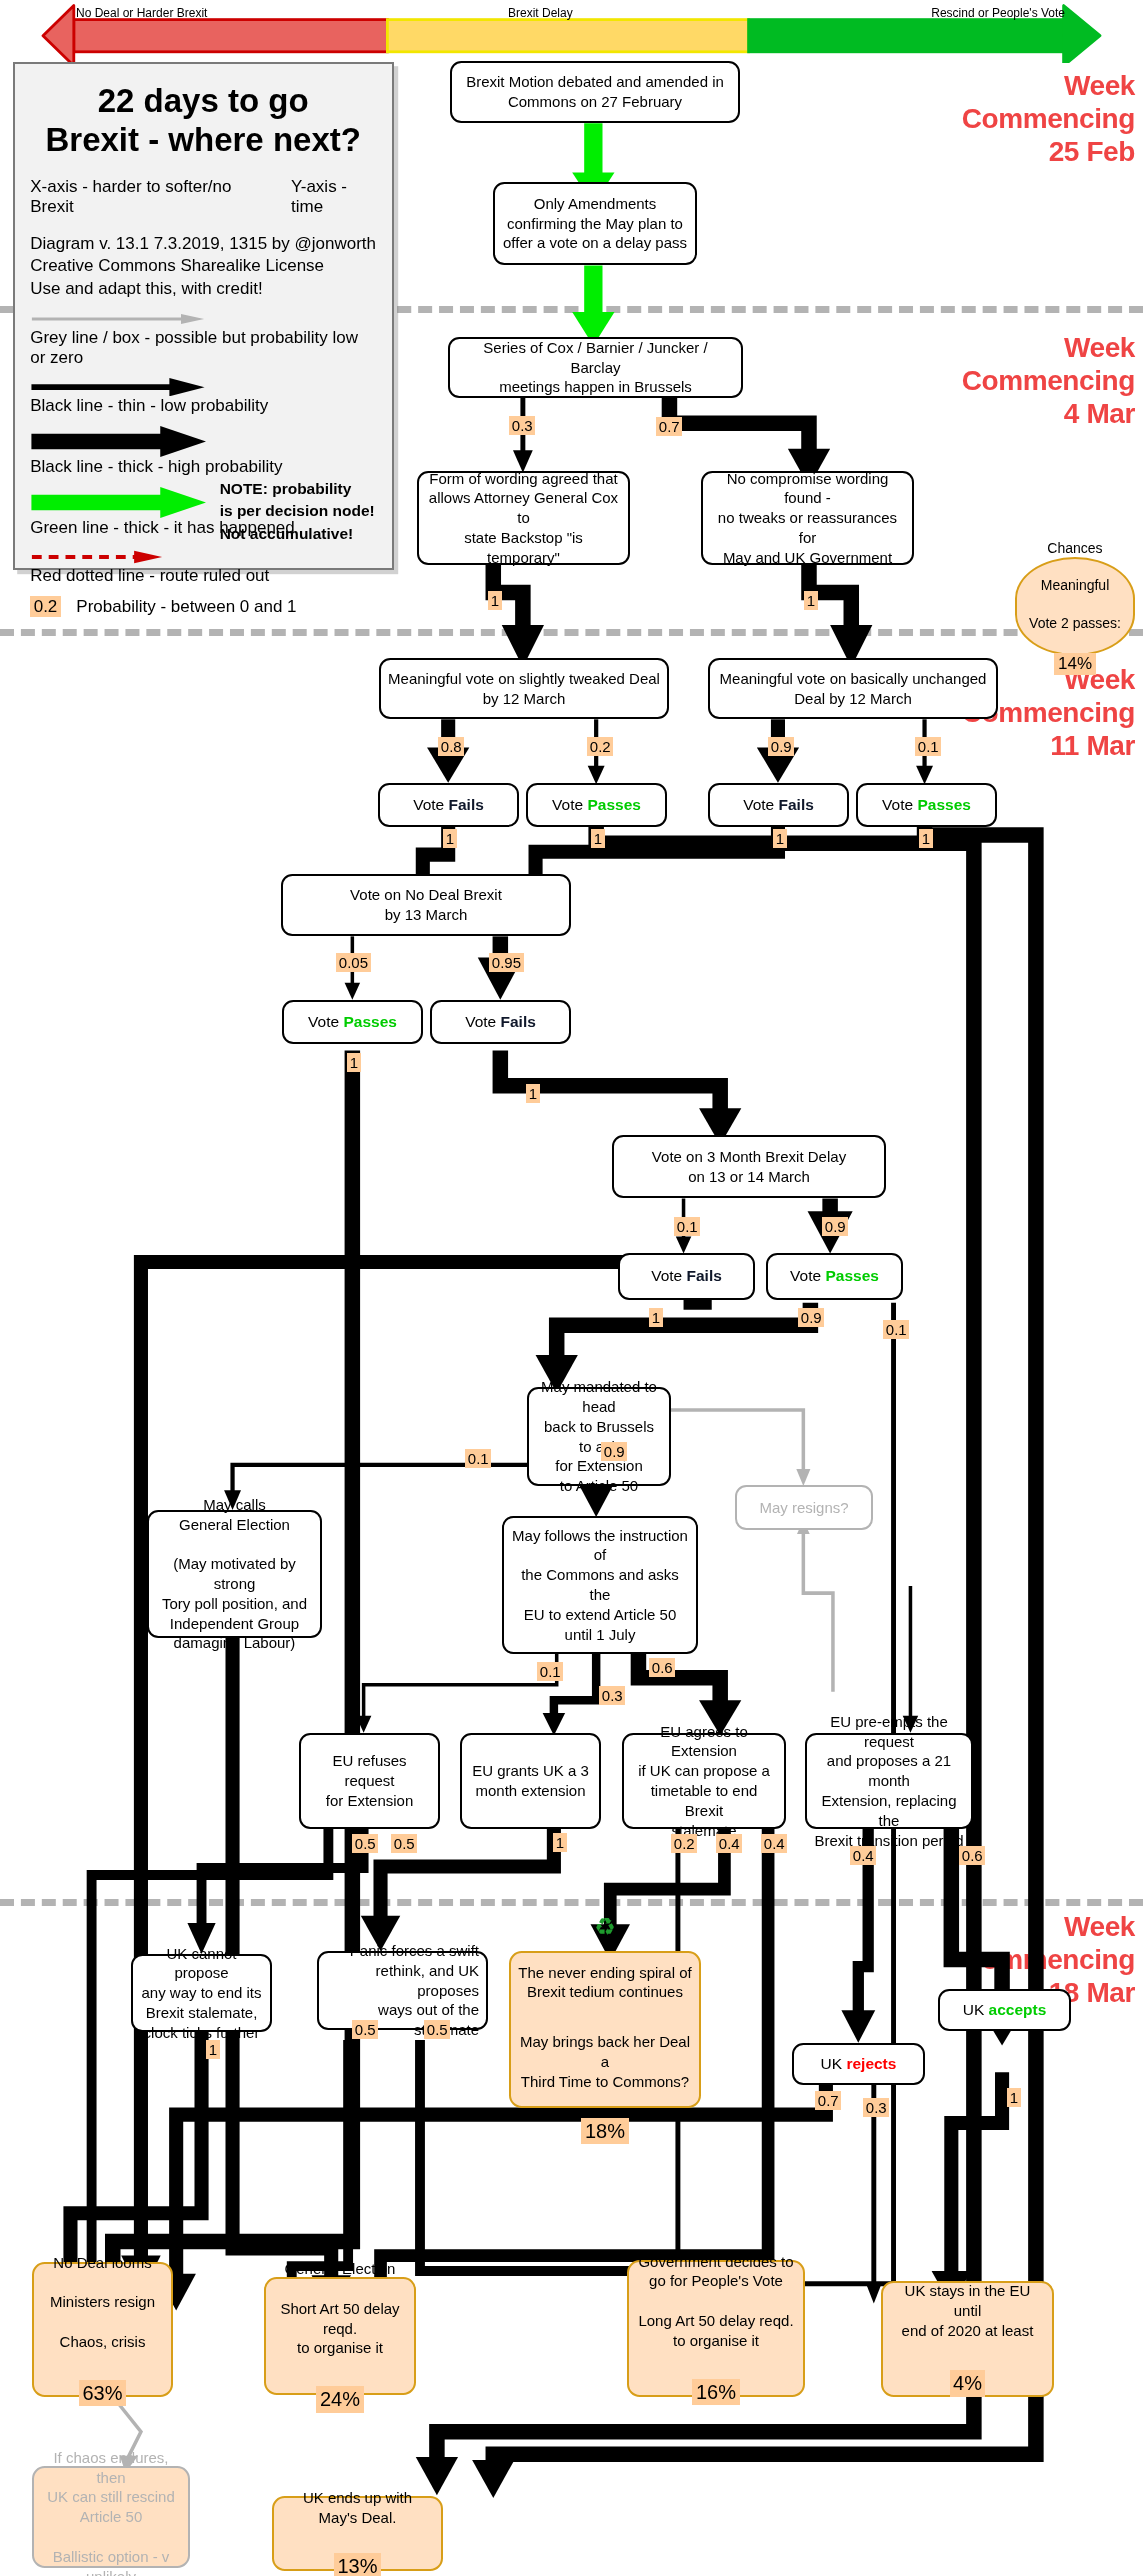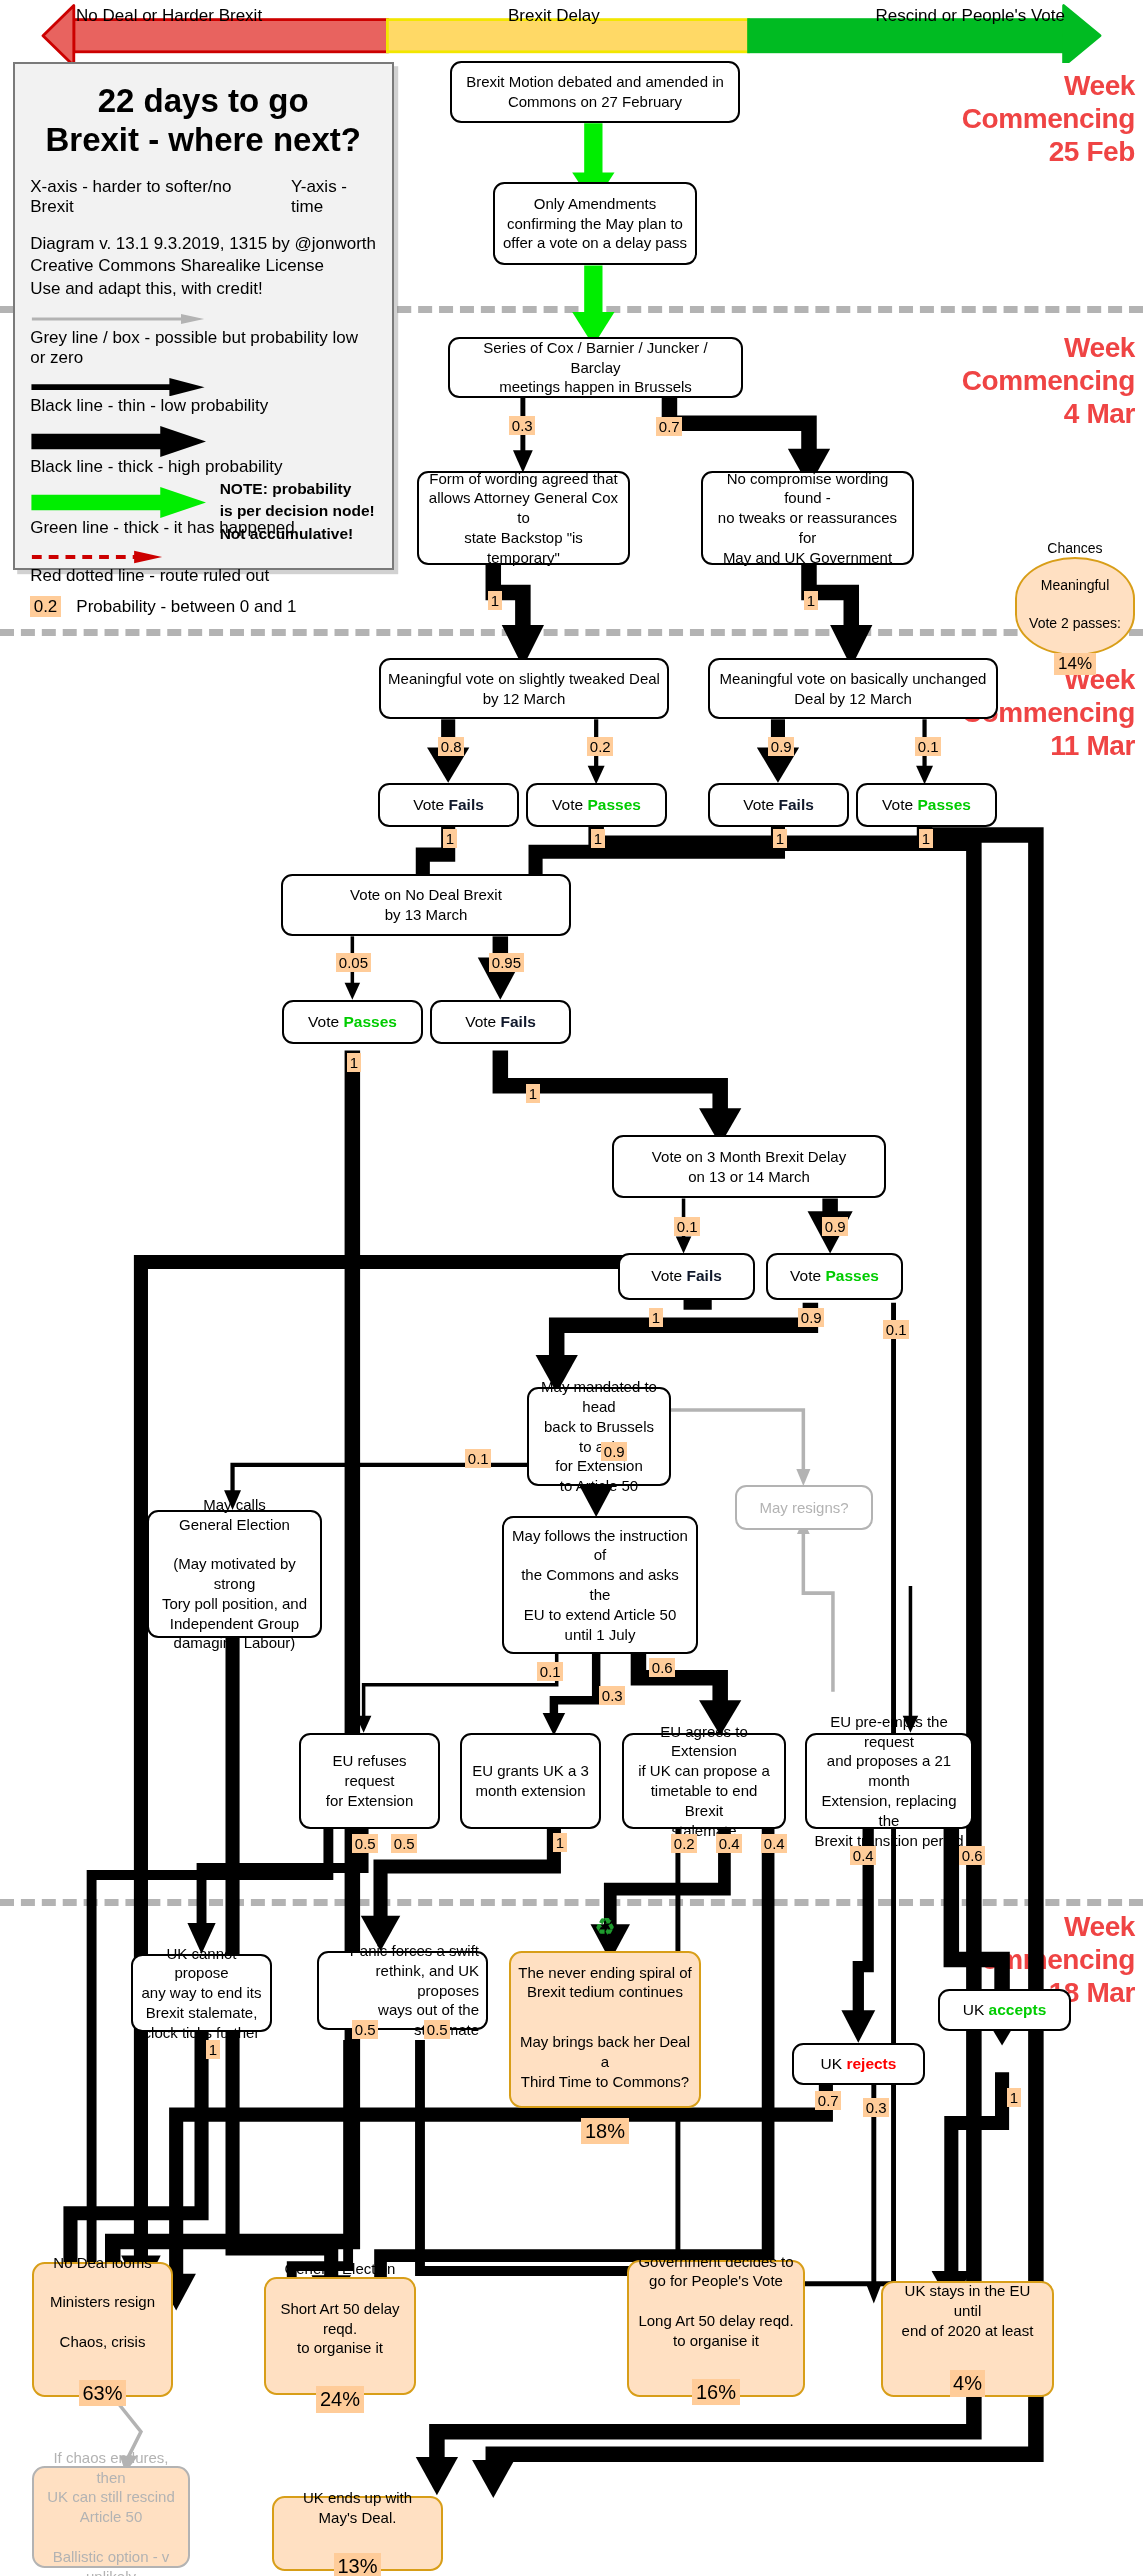--- a/index.html
+++ b/index.html
@@ -11,21 +11,21 @@
     width: 1143px;
     height: 2576px;
     background: #ffffff;
     overflow: hidden;
   }
 
   
   #axis { position:absolute; left:0; top:0; width:1143px; height:63px; }
   .axis-label {
     position:absolute; top:5.6px;
-    font-size:17px; color:#000; white-space:nowrap;
+    font-size:12px; color:#000; white-space:nowrap;
     font-family:"Liberation Sans", sans-serif;
   }
 
   
   .week-label {
     position:absolute;
     color:#ef4444;
     font-weight:bold;
     font-size:28px;
     line-height:1.18;
@@ -175,21 +175,21 @@
       <span>22 days to go</span><br>
       <span>Brexit - where next?</span>
     </h1>
 
     <div class="lg-axes">
       <span>X-axis - harder to softer/no Brexit</span>
       <span>Y-axis - time</span>
     </div>
 
     <div class="lg-meta">
-      <div>Diagram v. 13.1 9.3.2019, 1315 by @jonworth</div>
+      <div>Diagram v. 13.1 7.3.2019, 1315 by @jonworth</div>
       <div>Creative Commons Sharealike License</div>
       <div>Use and adapt this, with credit!</div>
     </div>
 
     <div class="lg-key">
       <div class="lg-swatch">
         <svg width="176" height="14" viewBox="0 0 250 20">
           <line x1="2" y1="10" x2="215" y2="10" stroke="#b3b3b3" stroke-width="4"></line>
           <polygon points="215,3 248,10 215,17" fill="#b3b3b3"></polygon>
         </svg>

